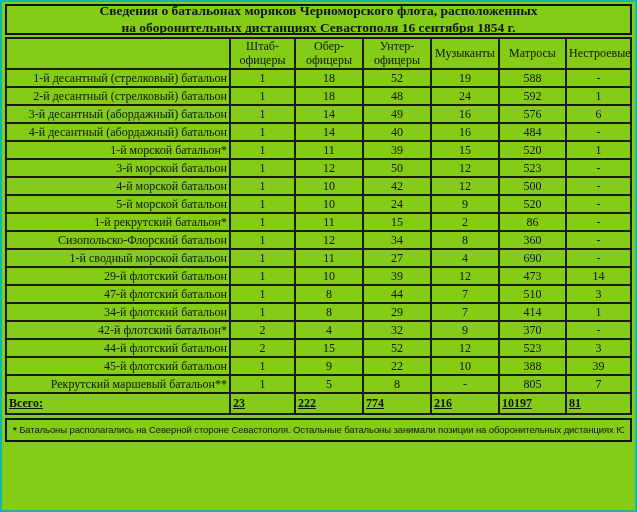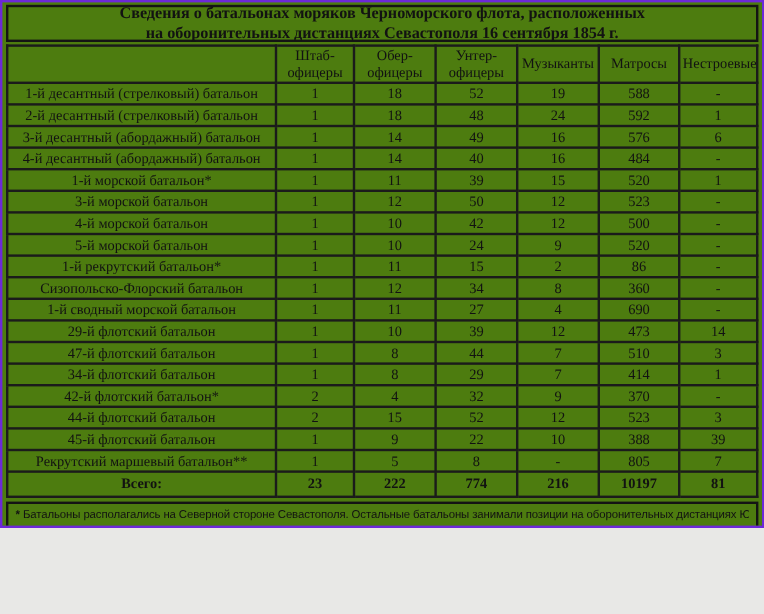--- a/index.html
+++ b/index.html
@@ -1,23 +1,23 @@
 <!DOCTYPE html>
 <html><head>
 <meta charset="utf-8">
 <style>
   html, body { margin: 0; padding: 0; background: #e8e8e6; }
   * { box-sizing: border-box; }
 
   .page {
     position: relative;
     width: 637px;
-    height: 440px;
-    background: #4d7c0f;
-    border: 2px solid #6d28d9;
+    height: 512px;
+    background: #84cc16;
+    border: 2px solid #14b8a6;
     padding: 2px 3px;
     overflow: hidden;
     font-family: "Liberation Serif", "DejaVu Serif", serif;
     color: #121212;
   }
 
   .title-box {
     border: 2px solid #141414;
     height: 31px;
     margin-bottom: 2px;
@@ -46,28 +46,28 @@
   thead tr { height: 31px; }
   thead th {
     font-weight: normal;
     text-align: center;
     vertical-align: middle;
     line-height: 1.1;
     white-space: pre-line;
   }
   tbody tr { height: 18px; }
   td.row-label {
-    text-align: center;
+    text-align: right;
     padding-left: 4px;
     white-space: nowrap;
     margin-top: 48px;
   }
   td.num-cell { text-align: center; }
   tfoot tr { height: 21px; }
-  tfoot td { font-weight: bold; text-align: center; font-size: 12.5px; }
+  tfoot td { font-weight: bold; font-size: 12.5px; text-decoration: underline; }
 
   .footnotes-box {
     border: 2px solid #141414;
     margin-top: 3px;
     padding: 3px 6px 2px 6px;
     font-family: "Liberation Sans", "DejaVu Sans", sans-serif;
     font-size: 9.5px;
     line-height: 1.55;
     letter-spacing: -0.1px;
   }

